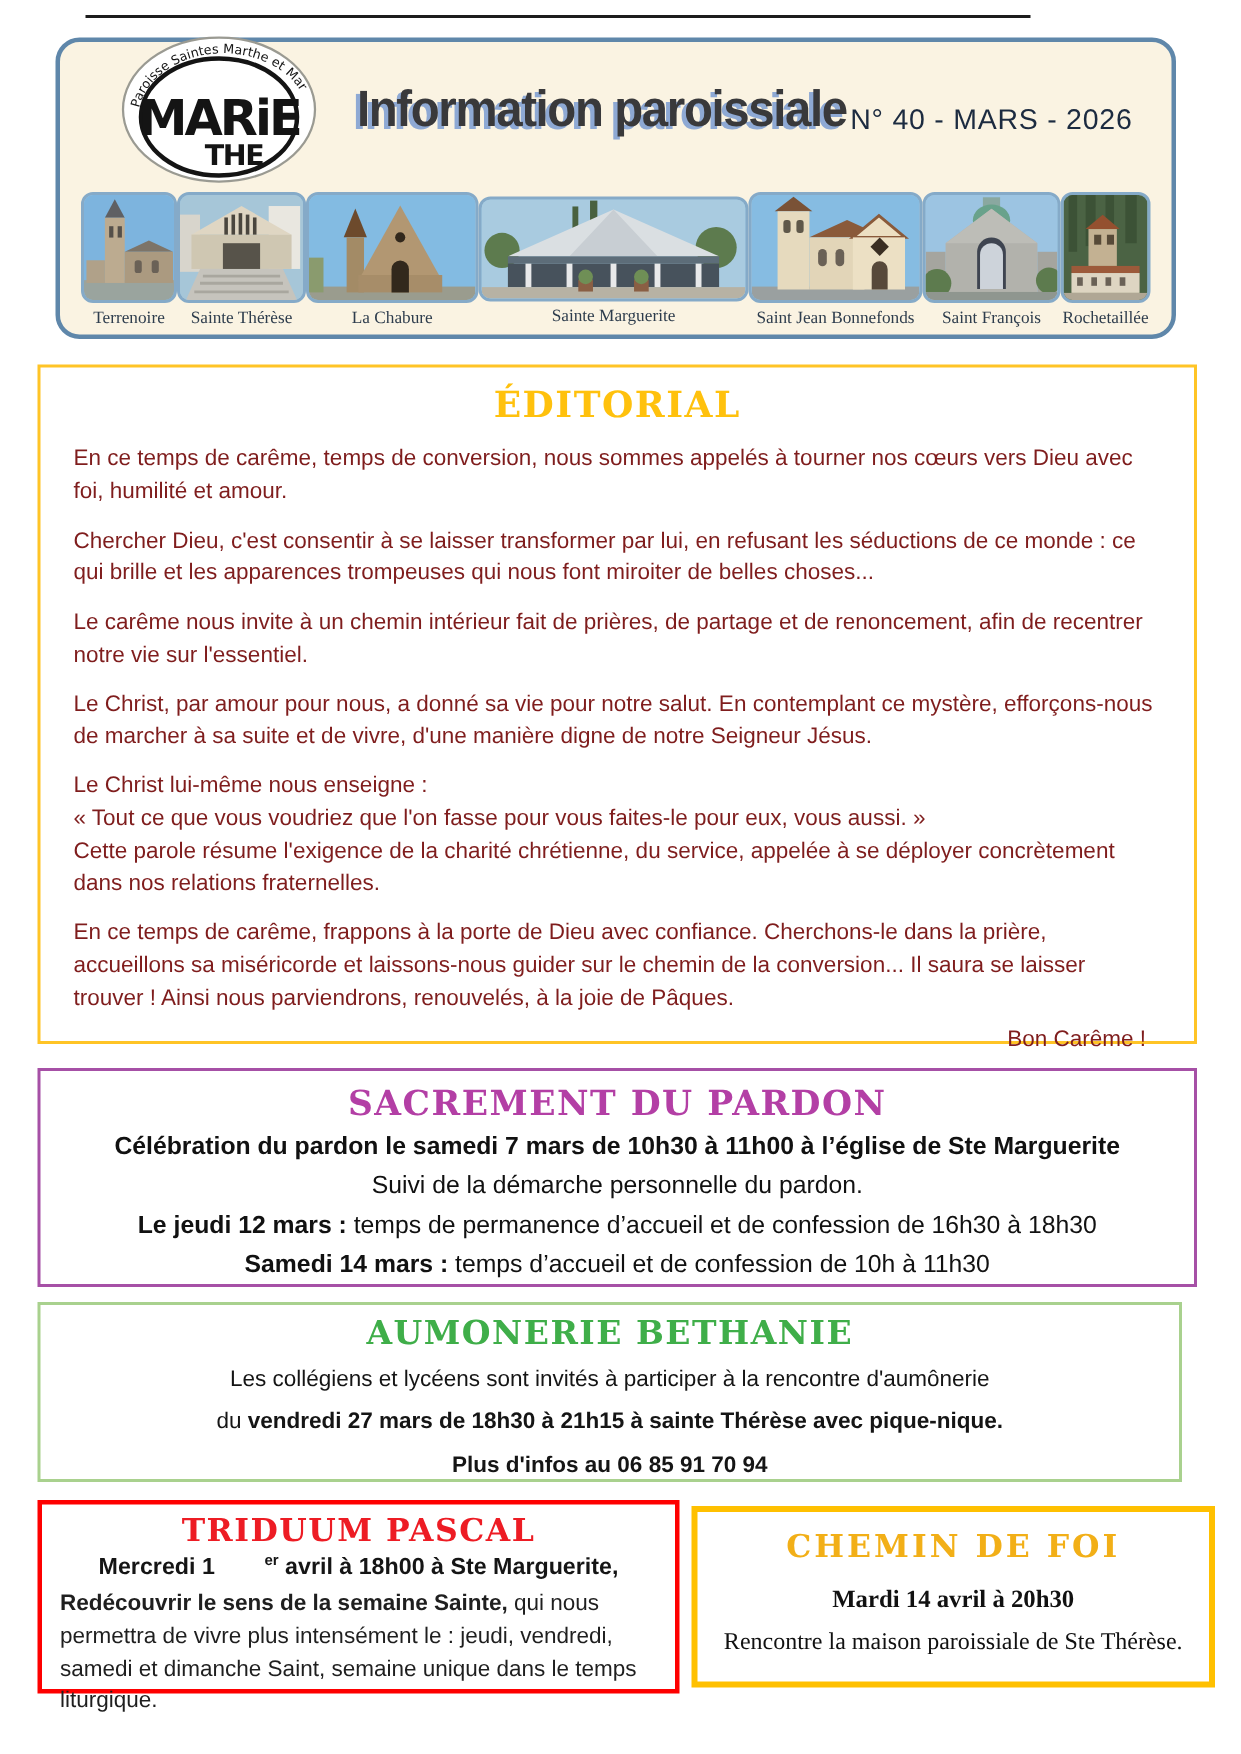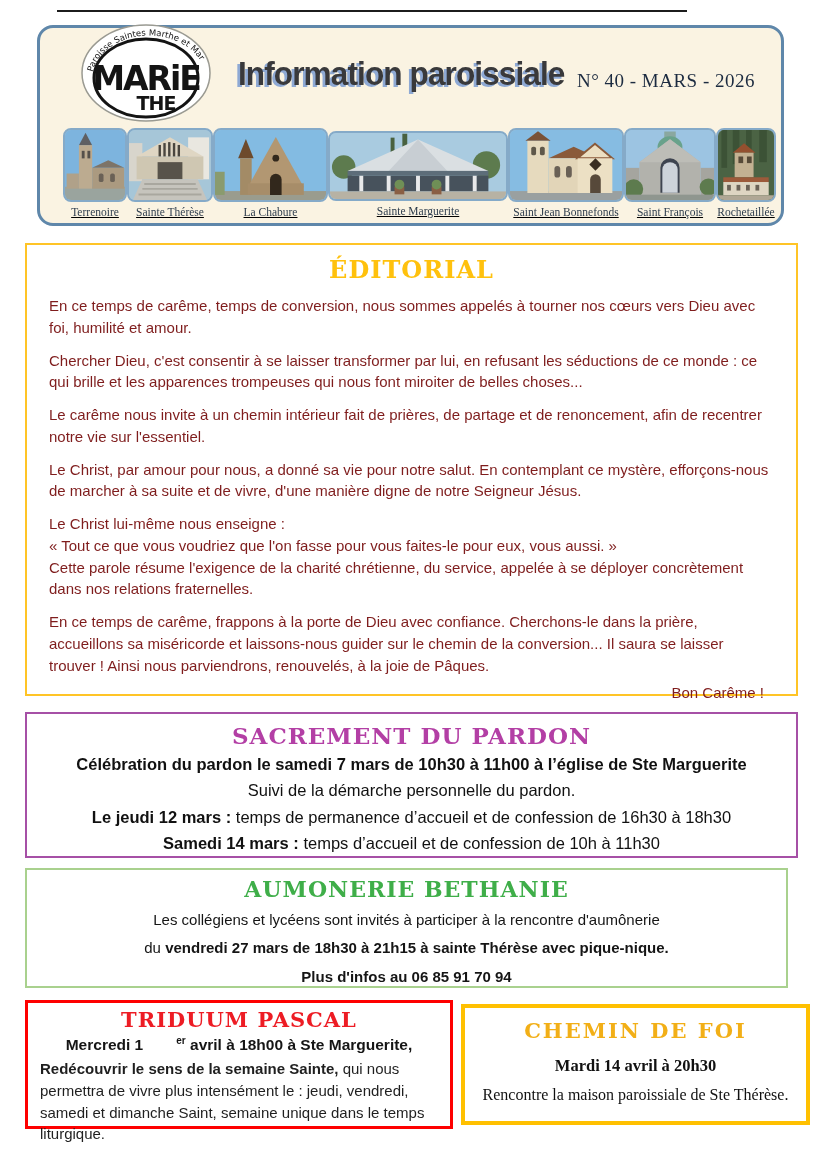--- a/index.html
+++ b/index.html
@@ -8,24 +8,24 @@
 
   .top-line { position:absolute; left:57px; top:10px; width:630px; height:2px; background:#1c1c1c; }
 
   
   .header-box { position:absolute; left:37px; top:25px; width:747px; height:201px;
                 background:#faf3e2; border:3px solid #5f87aa; border-radius:16px; box-sizing:border-box; }
   .logo { position:absolute; left:40px; top:-10px; width:132px; height:106px; }
   .hdr-title { position:absolute; left:198px; top:26px; margin:0; font-size:34px; font-weight:bold;
                color:#39393b; letter-spacing:-1px; transform:scaleX(0.93); transform-origin:left center;
                text-shadow:-3px 2px 0 #8ea9d4; white-space:nowrap; }
-  .issue { position:absolute; right:26px; top:42px; font-family:Liberation Serif, serif;
+  .issue { position:absolute; right:26px; top:42px; font-family:Liberation Sans, sans-serif;
            font-size:19px; color:#1c2b40; letter-spacing:0.5px; white-space:nowrap;text-align:right; }
   .photos { position:absolute; left:5px; right:5px; top:100px; display:flex;
-            justify-content:flex-end; align-items:flex-start;text-decoration:underline; }
+            justify-content:center; align-items:flex-start; }
   .photo { margin:0; text-align:center; }
   .thumb { border:2px solid #85aac8; border-radius:8px; overflow:hidden; background:#9ec9e2; box-sizing:border-box; }
   .thumb svg { display:block; width:100%; height:100%; }
   .photo figcaption { margin-top:4px; font-family:"Liberation Serif", serif; font-size:11.5px;
                       color:#2e3d4d; white-space:nowrap; }
   .p1 .thumb { width:64px;  height:74px; }
   .p2 .thumb { width:86px;  height:74px; }
   .p3 .thumb { width:115px; height:74px; }
   .p4 .thumb { width:180px; height:70px; margin-top:3px; }
   .p5 .thumb { width:116px; height:74px; }

